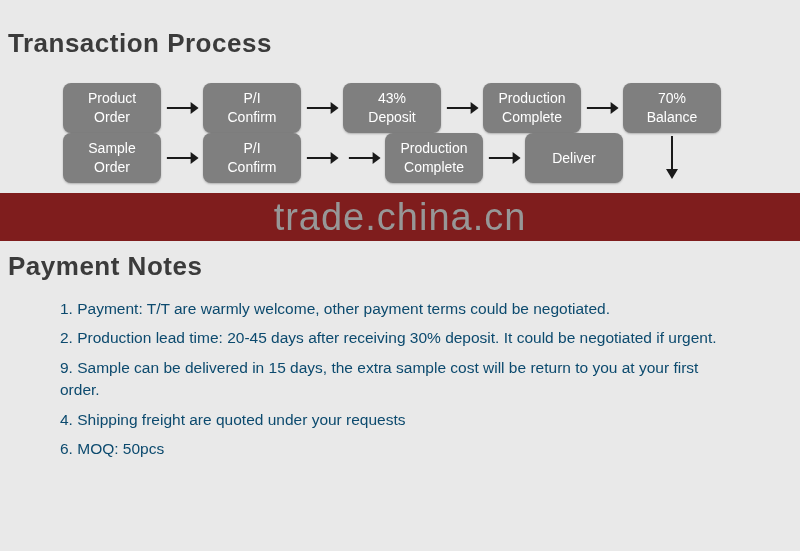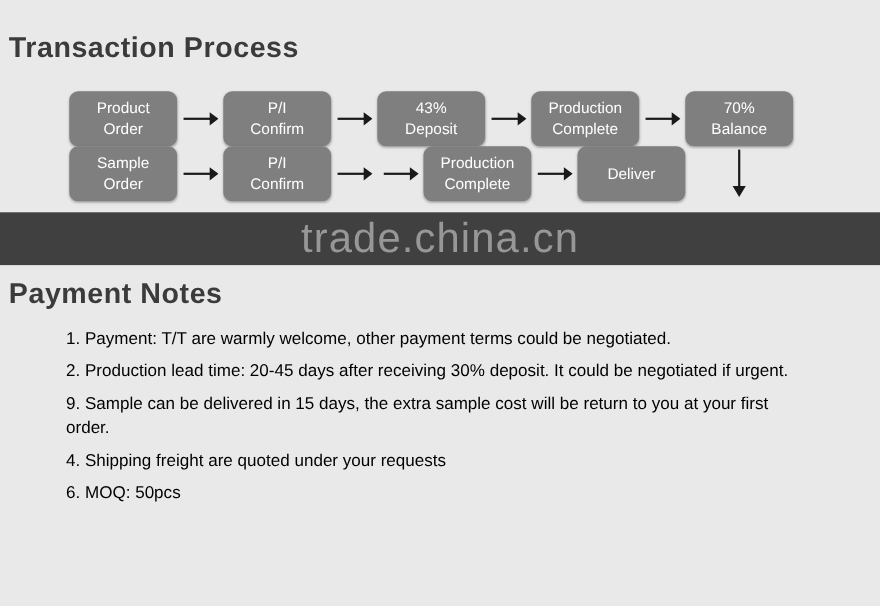--- a/index.html
+++ b/index.html
@@ -89,40 +89,40 @@
     height: 0;
     border-top: 10px solid #1a1a1a;
     border-left: 6px solid transparent;
     border-right: 6px solid transparent;
   }
 
   
   .watermark-band {
     margin-top: 10px;
     height: 48px;
-    background: #404040;
+    background: #7f1d1d;
     display: flex;
     align-items: center;
     justify-content: center;
   }
   .watermark-text {
     font-size: 38px;
     color: #979797;
     letter-spacing: 1px;
     font-weight: normal;
   }
 
   
   .notes-list {
     list-style: none;
     margin: 16px 0 0 60px;
     padding: 0;
     width: 665px;
     font-size: 15.5px;
-    color: #000000;
+    color: #0c4a6e;
     line-height: 1.45;
   }
   .notes-list li {
     margin-bottom: 7px;
   }
 </style>
 </head>
 <body>
 
 <h1 class="section-title">Transaction Process</h1>

